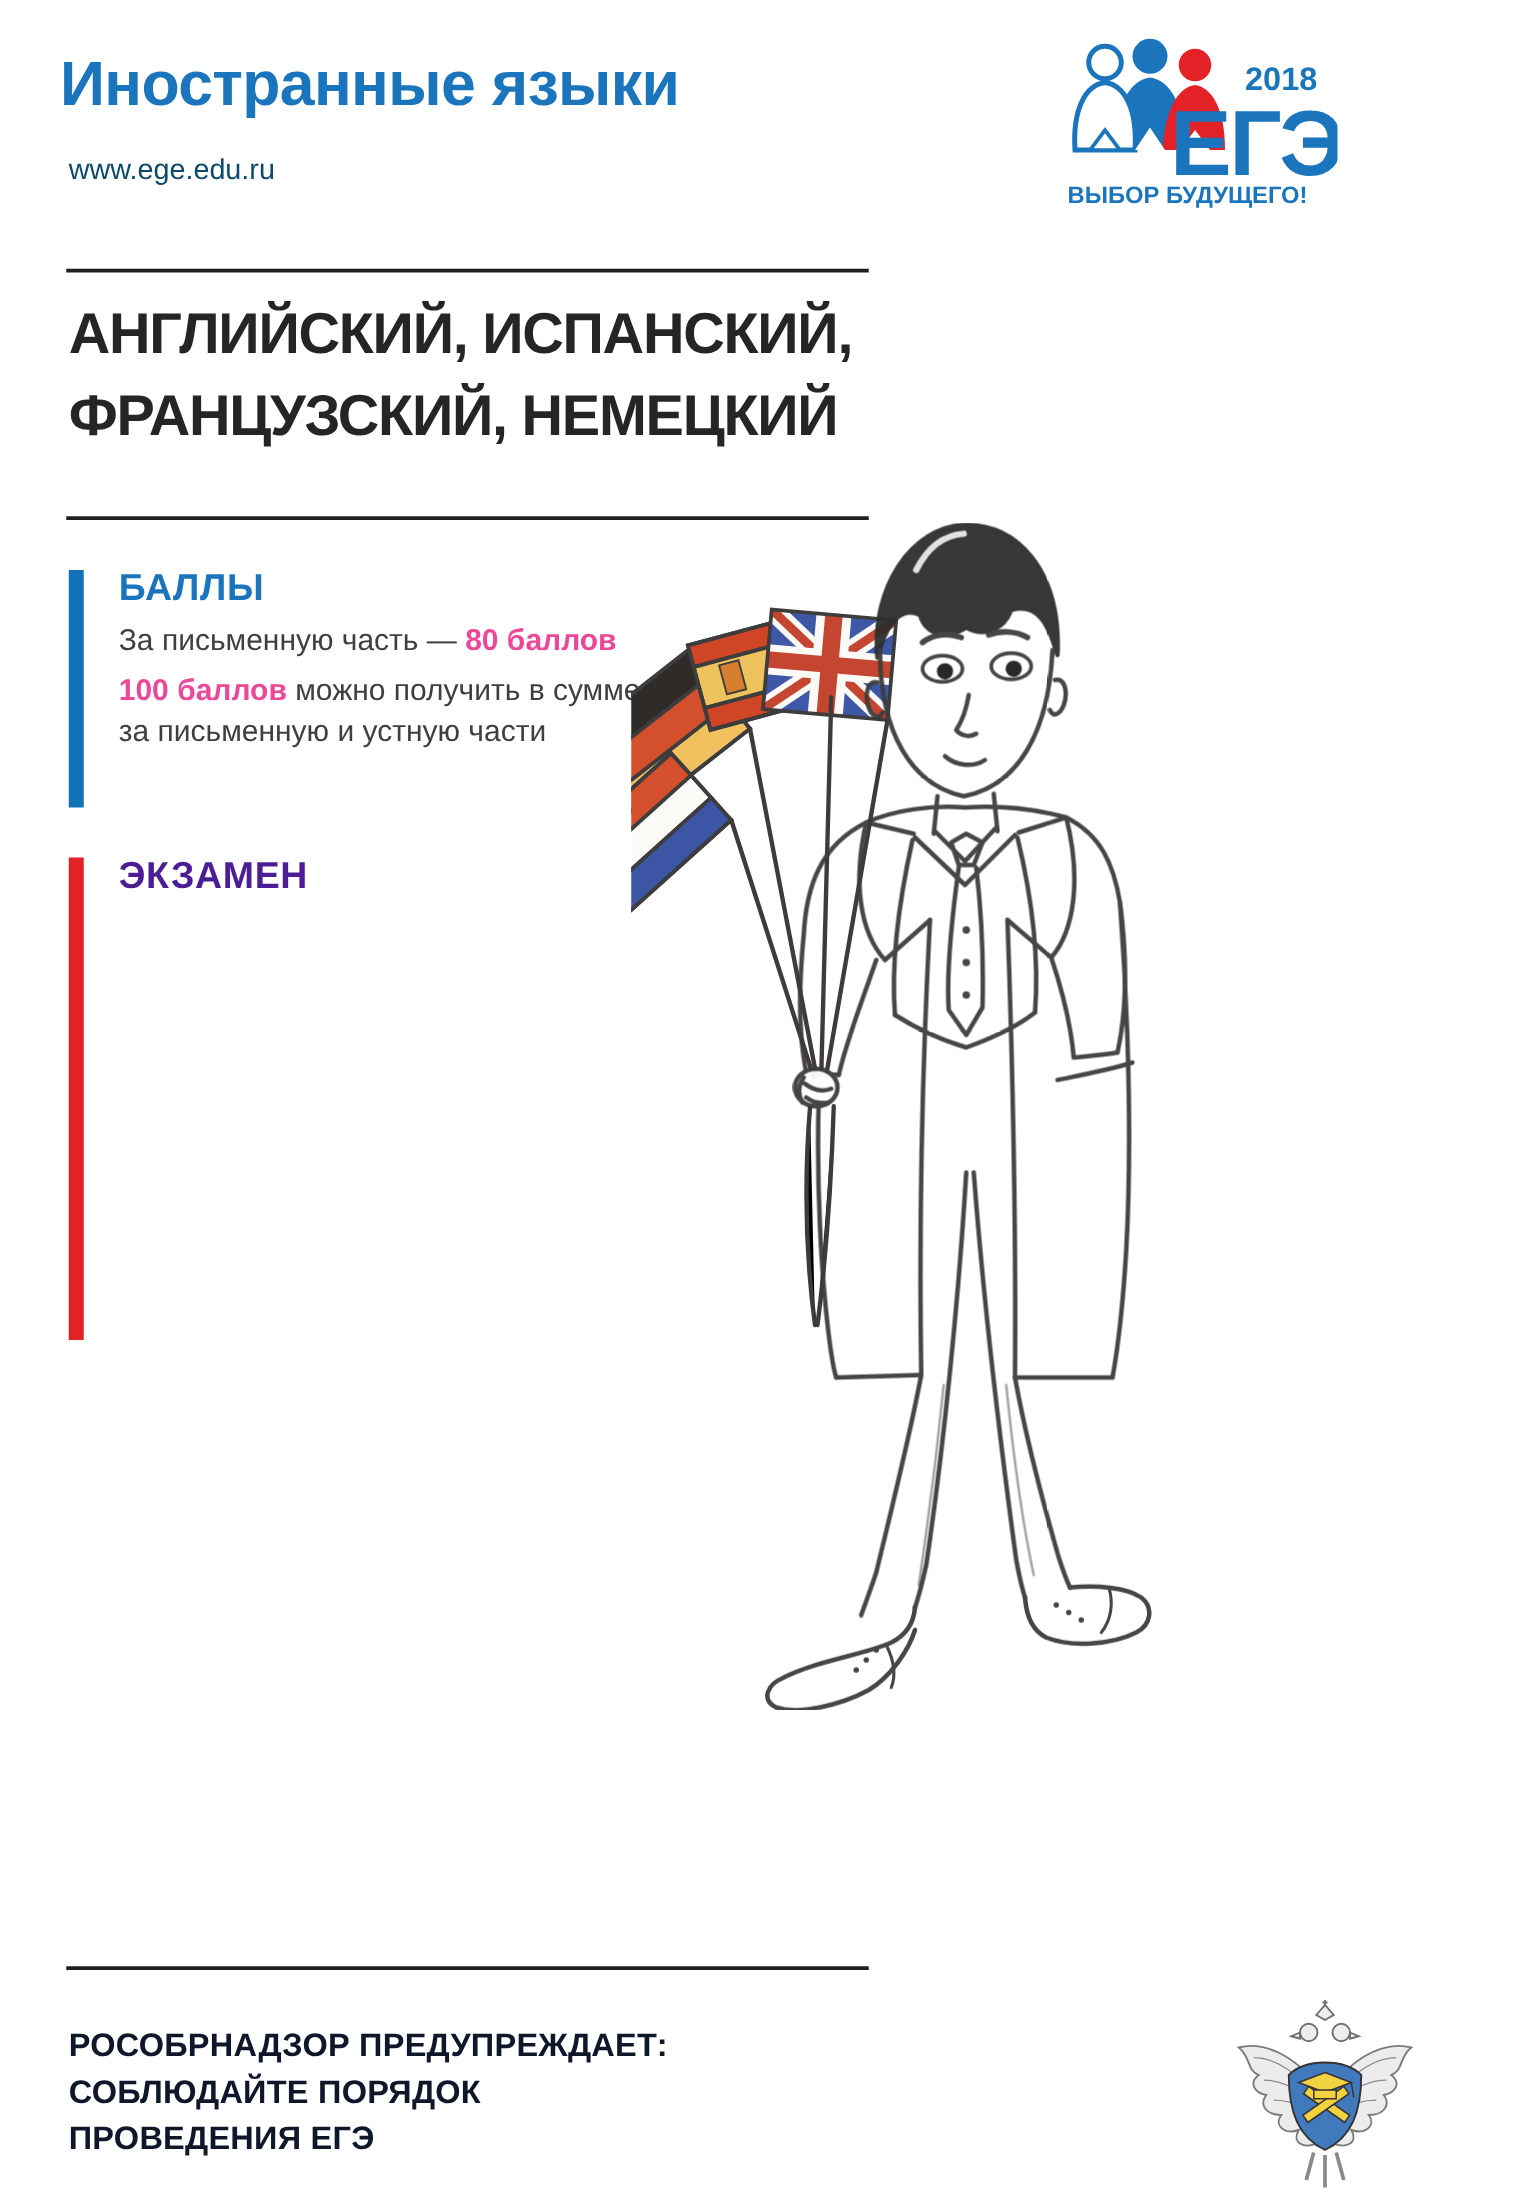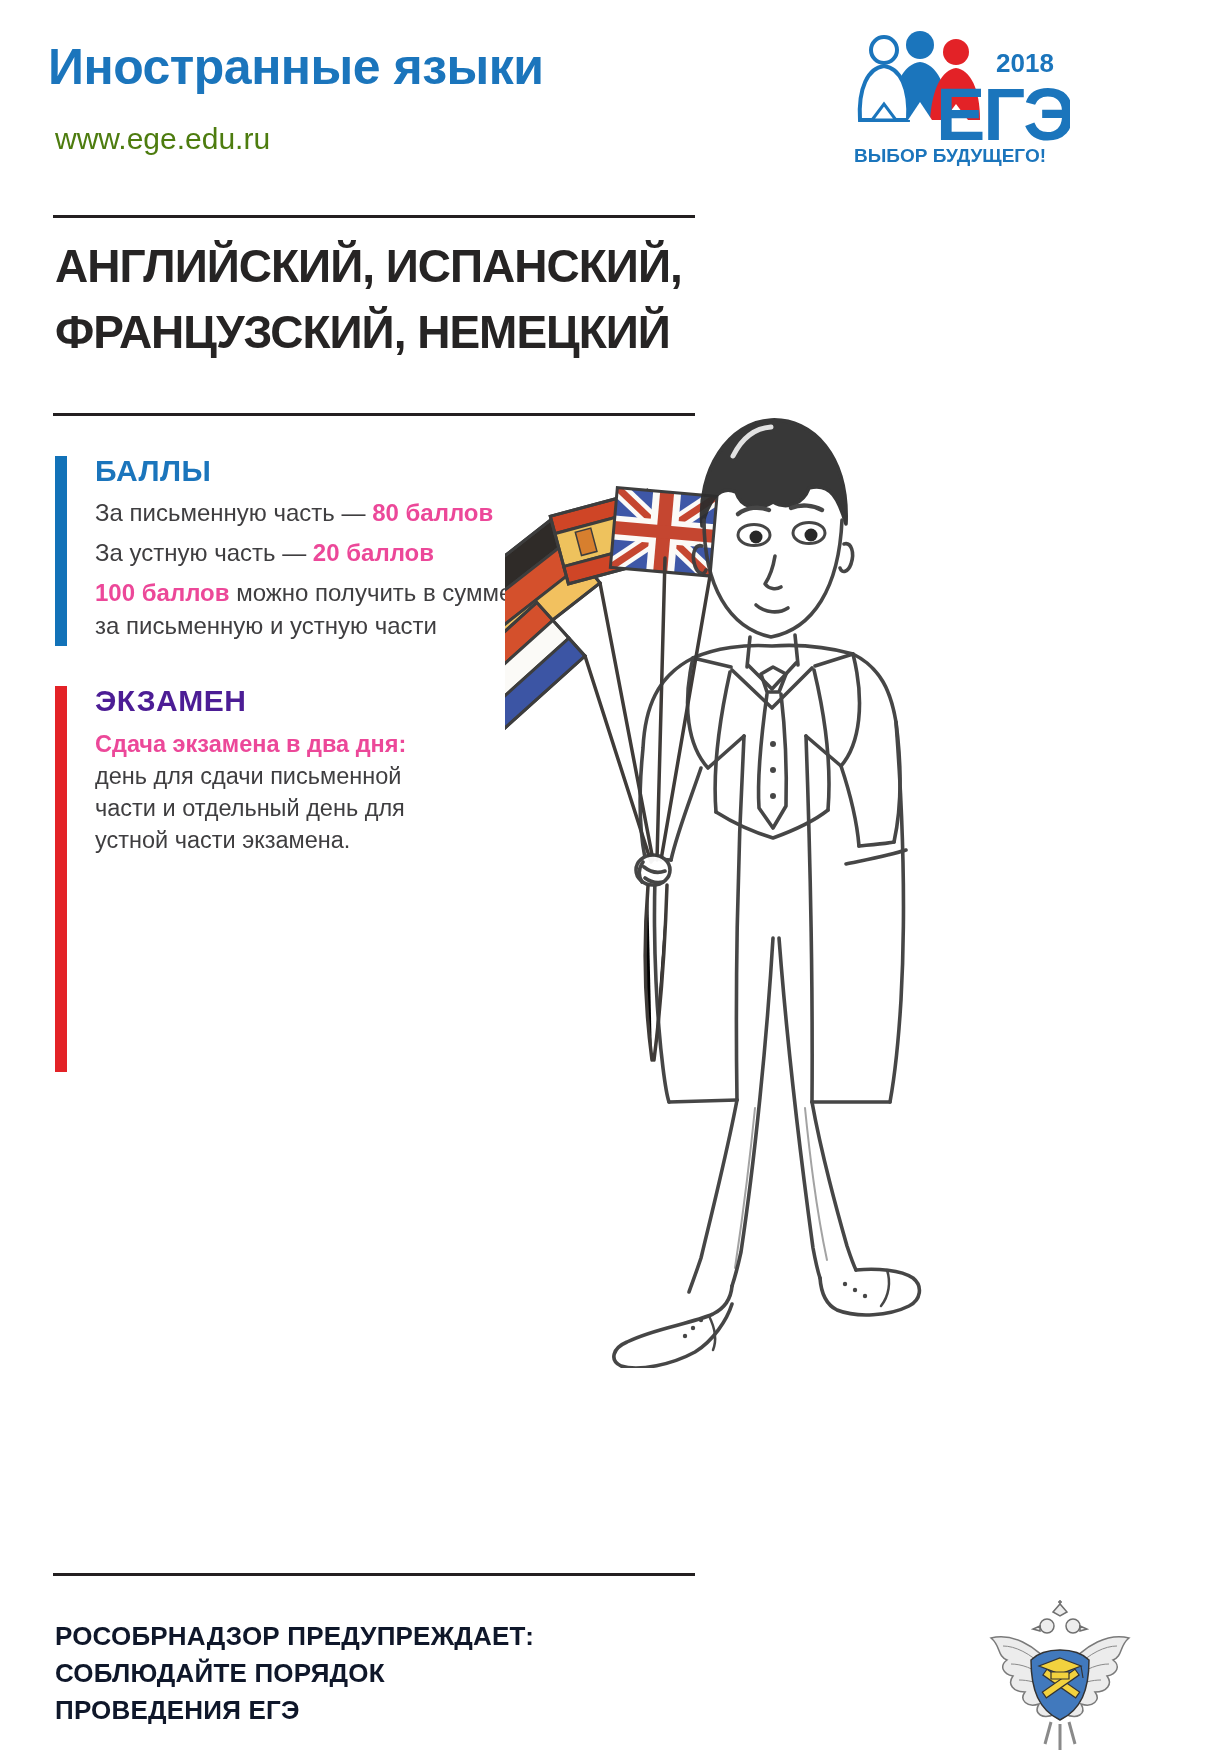--- a/index.html
+++ b/index.html
@@ -1,19 +1,19 @@
 <!DOCTYPE html>
 <html><head>
 <meta charset="utf-8">
 <style>
   html,body{margin:0;padding:0;background:#ffffff;}
   body{width:1222px;height:1763px;position:relative;font-family:"Liberation Sans",sans-serif;overflow:hidden;}
   .abs{position:absolute;}
   .poster-title{left:48px;top:38px;font-size:50px;font-weight:700;letter-spacing:-0.5px;color:#1b75bc;}
-  .site-url{left:55px;top:122px;font-size:30px;color:#4d7c0f;}
+  .site-url{left:55px;top:122px;font-size:23px;color:#0c4a6e;}
   .rule{height:3px;background:#231f20;left:53px;width:642px;}
   .rule1{top:215px;}
   .rule2{top:413px;}
   .rule3{top:1573px;}
   .subjects{left:55px;top:233px;font-size:46px;font-weight:600;letter-spacing:-1px;line-height:66px;color:#262424;white-space:pre-line;}
   .section-bar{left:55px;width:12px;}
   .bar-blue{top:456px;height:190px;background:#1272b8;}
   .bar-red{top:686px;height:386px;background:#e32227;}
   .sec-head{left:95px;font-size:30px;font-weight:700;letter-spacing:0.5px;}
   .sec-head.blue{top:454px;color:#1b75bc;}
@@ -51,32 +51,27 @@
 
 <div class="abs rule rule1"></div>
 <div class="abs subjects">АНГЛИЙСКИЙ, ИСПАНСКИЙ,
 ФРАНЦУЗСКИЙ, НЕМЕЦКИЙ</div>
 <div class="abs rule rule2"></div>
 
 <div class="abs section-bar bar-blue"></div>
 <div class="abs sec-head blue">БАЛЛЫ</div>
 <div class="abs scores-list">
     <div class="score-line"><span>За письменную часть — </span><span class="b">80 баллов</span></div>
-    <div class="score-line"><span>За устную часть — </span><span class="b">20 баллов</span></div>
     <div class="score-line"><span class="b">100 баллов</span><span> можно получить в сумме
 за письменную и устную части</span></div>
   </div>
 
 <div class="abs section-bar bar-red"></div>
 <div class="abs sec-head red">ЭКЗАМЕН</div>
 <div class="abs exam-pars">
-    <div class="exam-par"><span class="b">Сдача экзамена в два дня:</span><span>
-день для сдачи письменной
-части и отдельный день для
-устной части экзамена.</span></div>
   </div>
 
 <svg class="abs" style="left:505px;top:408px;" width="470" height="960" viewBox="0 0 470 960">
 
   <g transform="translate(95,175) rotate(-38)" stroke="#3d3d3d" stroke-width="3">
     <rect x="-115" y="-80" width="115" height="27" fill="#2f2b28"></rect>
     <rect x="-115" y="-53" width="115" height="27" fill="#d4502c"></rect>
     <rect x="-115" y="-26" width="115" height="26" fill="#f2c15f"></rect>
     <rect x="-115" y="-80" width="115" height="80" fill="none"></rect>
   </g>

